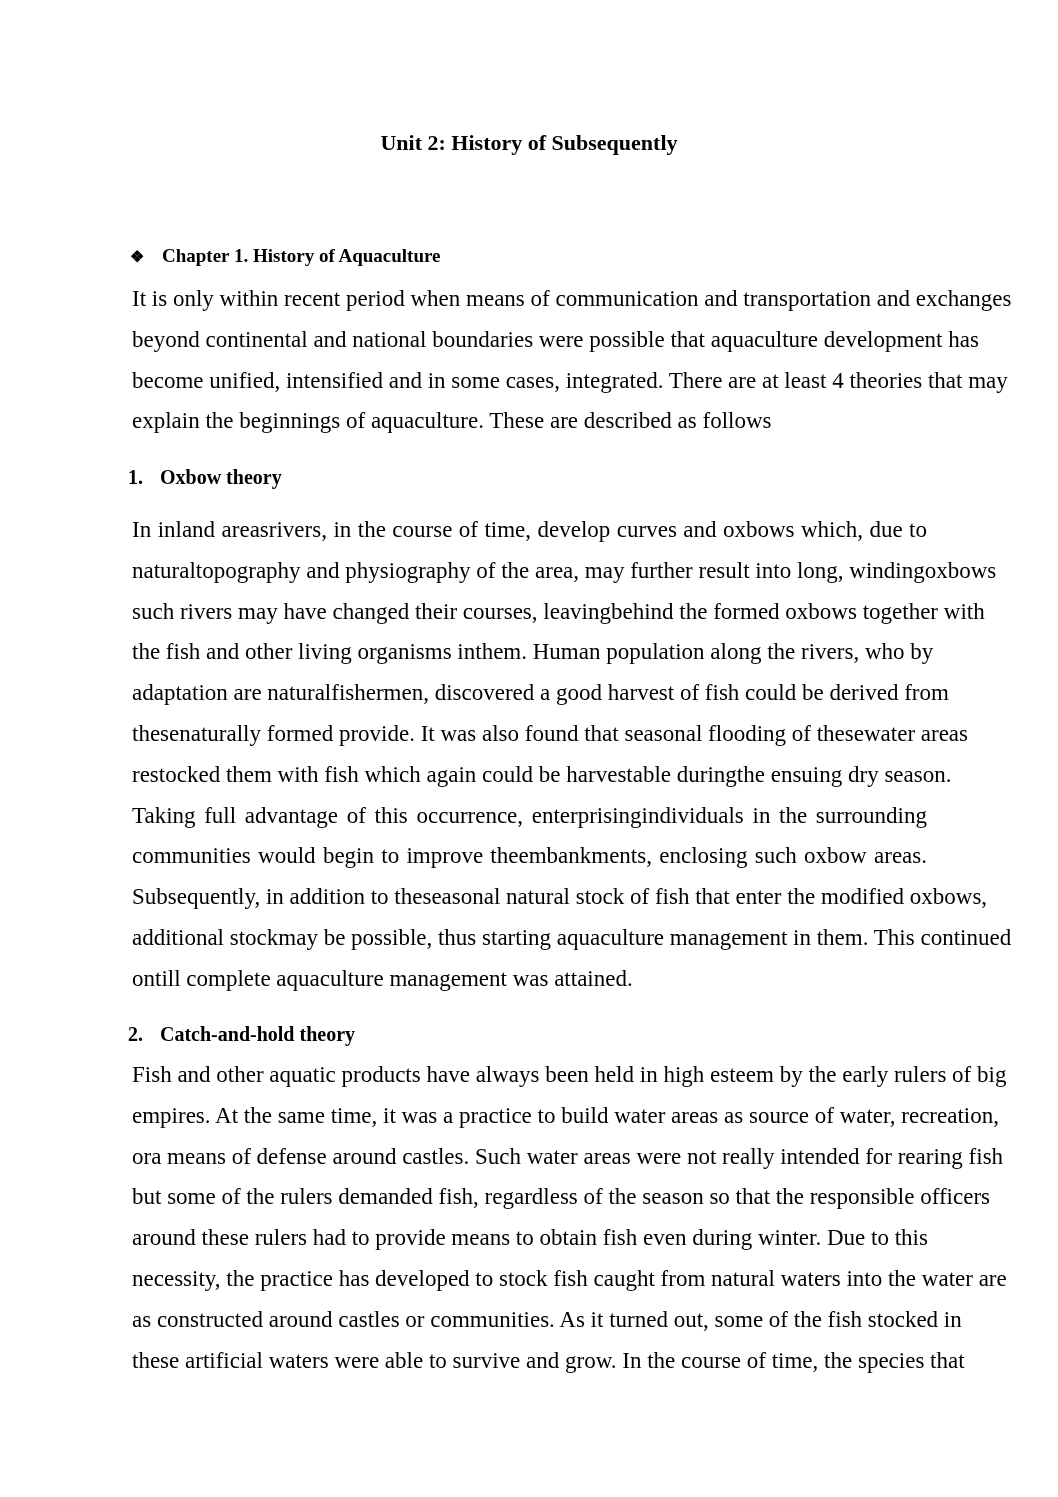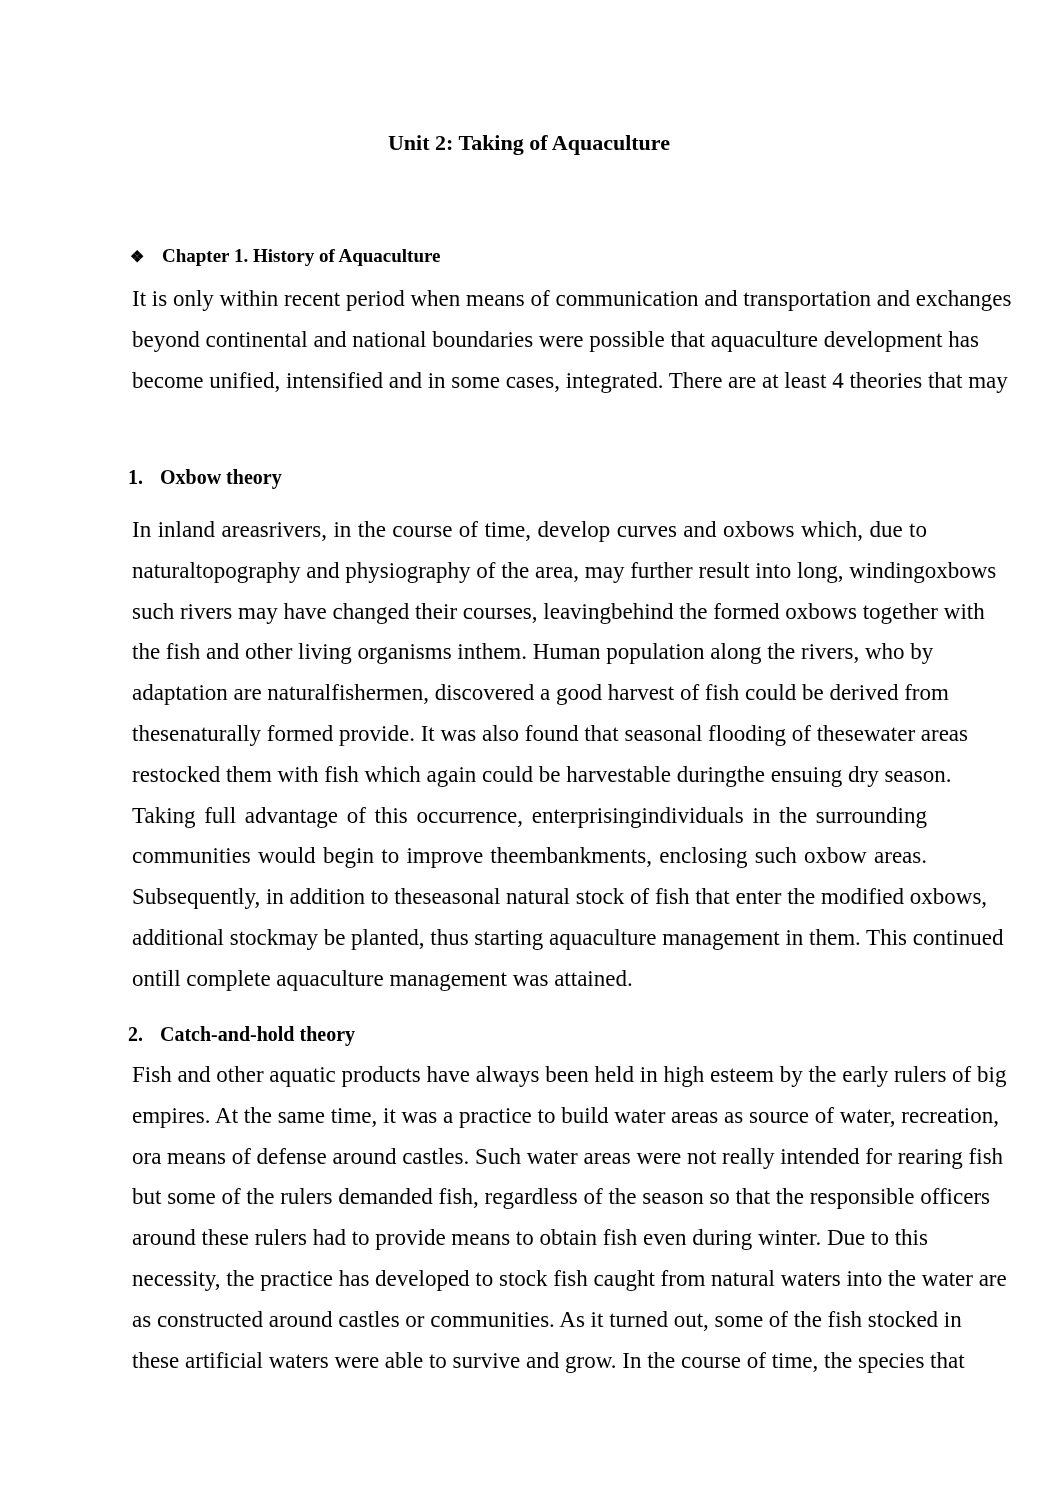--- a/index.html
+++ b/index.html
@@ -81,48 +81,49 @@
     }
     .line.last {
       text-align-last: left;
     }
   </style>
 </head>
 <body>
 
 <div class="page">
 
-  <div class="title">Unit 2: Taking of Aquaculture</div>
+  <div class="title">Unit 2: History of Subsequently</div>
 
   <div class="chapter">
     <span class="bullet">❖</span><span>Chapter 1. History of Aquaculture</span>
   </div>
 
   <div class="content" style="top:277px;">
     <span class="line para">It is only within recent period when means of communication and transportation and exchanges</span>
     <span class="line para">beyond continental and national boundaries were possible that aquaculture development has</span>
     <span class="line para">become unified, intensified and in some cases, integrated. There are at least 4 theories that may</span>
+    <span class="line para last">explain the beginnings of aquaculture. These are described as follows</span>
   </div>
 
   <div class="section-heading" style="top:464px;">
     <span class="num">1.</span><span>Oxbow theory</span>
   </div>
 
   <div class="content" style="top:508px;">
     <span class="line para">In inland areasrivers, in the course of time, develop curves and oxbows which, due to</span>
     <span class="line para">naturaltopography and physiography of the area, may further result into long, windingoxbows</span>
     <span class="line para">such rivers may have changed their courses, leavingbehind the formed oxbows together with</span>
     <span class="line para">the fish and other living organisms inthem. Human population along the rivers, who by</span>
     <span class="line para">adaptation are naturalfishermen, discovered a good harvest of fish could be derived from</span>
     <span class="line para">thesenaturally formed provide. It was also found that seasonal flooding of thesewater areas</span>
     <span class="line para">restocked them with fish which again could be harvestable duringthe ensuing dry season.</span>
     <span class="line para">Taking full advantage of this occurrence, enterprisingindividuals in the surrounding</span>
     <span class="line para">communities would begin to improve theembankments, enclosing such oxbow areas.</span>
     <span class="line para">Subsequently, in addition to theseasonal natural stock of fish that enter the modified oxbows,</span>
-    <span class="line para">additional stockmay be planted, thus starting aquaculture management in them. This continued</span>
+    <span class="line para">additional stockmay be possible, thus starting aquaculture management in them. This continued</span>
     <span class="line para last">ontill complete aquaculture management was attained.</span>
   </div>
 
   <div class="section-heading" style="top:1008px;margin-top:13px;">
     <span class="num">2.</span><span>Catch-and-hold theory</span>
   </div>
 
   <div class="content" style="top:1053px;">
     <span class="line para">Fish and other aquatic products have always been held in high esteem by the early rulers of big</span>
     <span class="line para">empires. At the same time, it was a practice to build water areas as source of water, recreation,</span>

